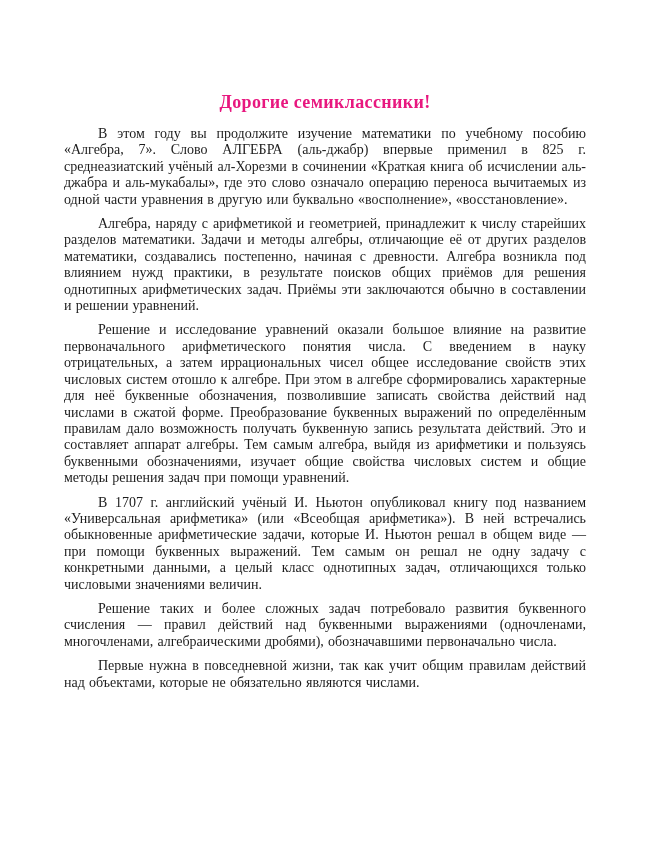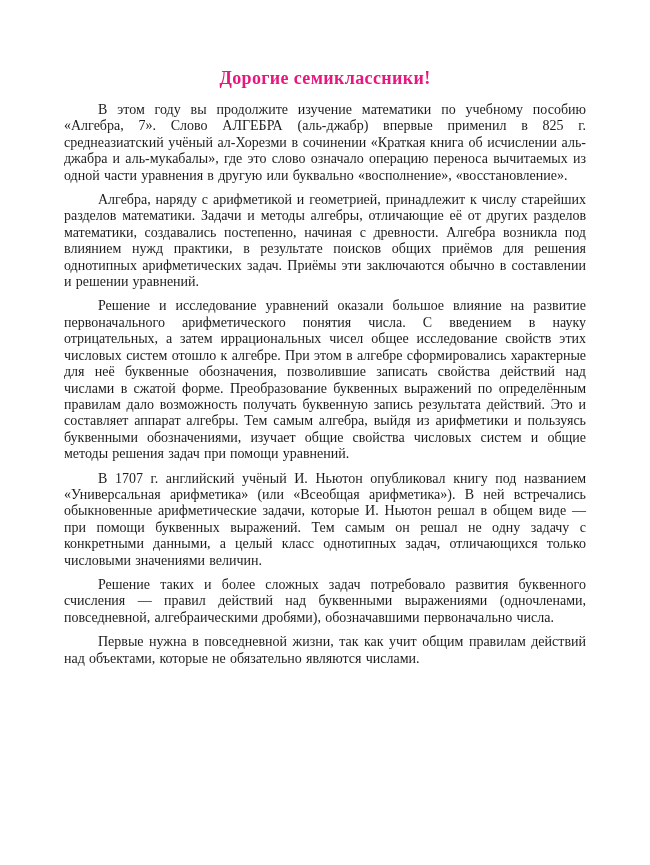--- a/index.html
+++ b/index.html
@@ -6,21 +6,21 @@
       margin: 0;
       padding: 0;
       background: #ffffff;
     }
     .page {
       position: relative;
       width: 650px;
       height: 865px;
       background: #ffffff;
       box-sizing: border-box;
-      padding: 68px 56px 0 56px;
+      padding: 92px 56px 0 56px;
       font-family: "Liberation Serif", "DejaVu Serif", serif;
       color: #1c1c1c;
       overflow: hidden;
     }
     .title {
       font-size: 18px;
       font-weight: bold;
       text-align: center;
       margin: 0 0 13px 0;
       letter-spacing: 0.02em;
@@ -38,16 +38,16 @@
 </head>
 <body>
 
 <div class="page" style="color: rgb(28, 28, 28); background: rgb(255, 255, 255);">
   <h1 class="title" style="color: rgb(232, 23, 127);">Дорогие семиклассники!</h1>
   <div class="body-text">
     <p>В этом году вы продолжите изучение математики по учебному пособию «Алгебра, 7». Слово АЛГЕБРА (аль-джабр) впервые применил в 825 г. среднеазиатский учёный ал-Хорезми в сочинении «Краткая книга об исчислении аль-джабра и аль-мукабалы», где это слово означало операцию переноса вычитаемых из одной части уравнения в другую или буквально «восполнение», «восстановление».</p>
     <p>Алгебра, наряду с арифметикой и геометрией, принадлежит к числу старейших разделов математики. Задачи и методы алгебры, отличающие её от других разделов математики, создавались постепенно, начиная с древности. Алгебра возникла под влиянием нужд практики, в результате поисков общих приёмов для решения однотипных арифметических задач. Приёмы эти заключаются обычно в составлении и решении уравнений.</p>
     <p>Решение и исследование уравнений оказали большое влияние на развитие первоначального арифметического понятия числа. С введением в науку отрицательных, а затем иррациональных чисел общее исследование свойств этих числовых систем отошло к алгебре. При этом в алгебре сформировались характерные для неё буквенные обозначения, позволившие записать свойства действий над числами в сжатой форме. Преобразование буквенных выражений по определённым правилам дало возможность получать буквенную запись результата действий. Это и составляет аппарат алгебры. Тем самым алгебра, выйдя из арифметики и пользуясь буквенными обозначениями, изучает общие свойства числовых систем и общие методы решения задач при помощи уравнений.</p>
     <p>В 1707 г. английский учёный И. Ньютон опубликовал книгу под названием «Универсальная арифметика» (или «Всеобщая арифметика»). В ней встречались обыкновенные арифметические задачи, которые И. Ньютон решал в общем виде — при помощи буквенных выражений. Тем самым он решал не одну задачу с конкретными данными, а целый класс однотипных задач, отличающихся только числовыми значениями величин.</p>
-    <p>Решение таких и более сложных задач потребовало развития буквенного счисления — правил действий над буквенными выражениями (одночленами, повседневной, алгебраическими дробями), обозначавшими первоначально числа.</p>
+    <p>Решение таких и более сложных задач потребовало развития буквенного счисления — правил действий над буквенными выражениями (одночленами, многочленами, алгебраическими дробями), обозначавшими первоначально числа.</p>
     <p>Первые нужна в повседневной жизни, так как учит общим правилам действий над объектами, которые не обязательно являются числами.</p>
   </div>
 </div>
 
 </body></html>

